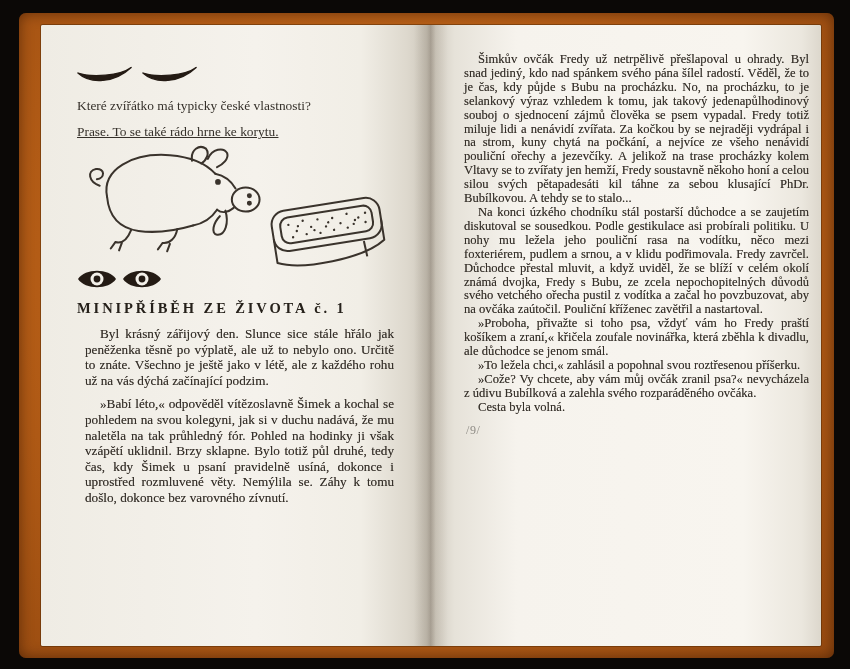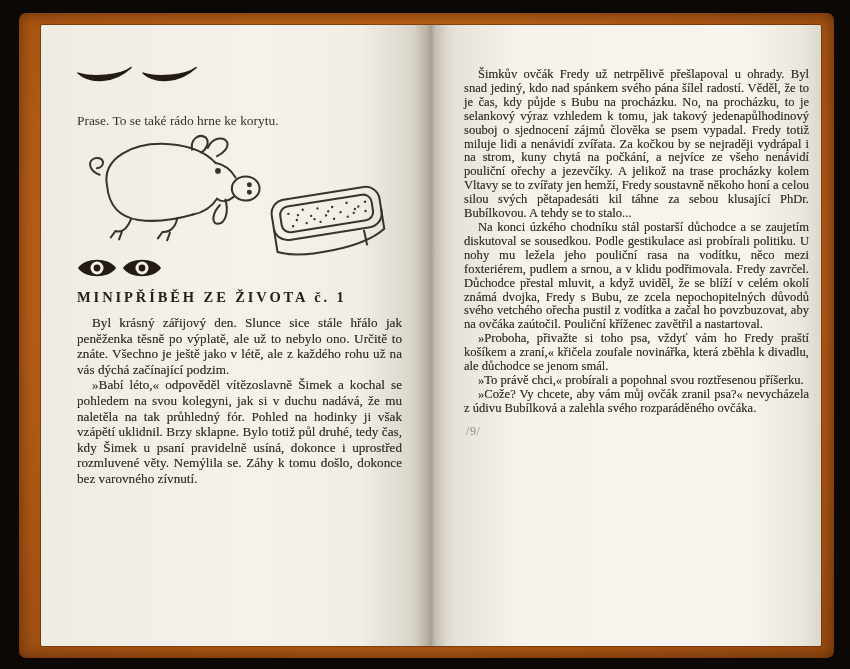--- a/index.html
+++ b/index.html
@@ -37,28 +37,28 @@
   .right-content{left:33px;right:12px;}
 
   .ornament-row{margin-top:38px;height:22px;display:flex;gap:9px;align-items:center;}
   .eyes-row{margin-top:0;height:24px;display:flex;gap:5px;align-items:center;}
 
   h2.btitle{
     margin:9px 0 0 0;font-size:14.5px;font-weight:bold;letter-spacing:.2em;
     color:#26211b;white-space:nowrap;
   }
   .q-line{margin-top:13px;font-size:13.4px;}
-  .a-line{margin-top:28px;font-size:13.4px;}
+  .a-line{margin-top:10px;font-size:13.4px;text-decoration:underline;}
 
   .pig-box{margin-top:5px;width:100%;height:122px;}
   .pig-box svg{width:330px;height:122px;display:block;margin:0 auto;}
 
   .body-left{margin-top:9px;font-size:13.2px;line-height:15.6px;text-align:justify;}
-  .body-left p{margin:0;text-indent:15px;}
-  .body-right{padding-top:43px;font-size:12.6px;line-height:13.9px;text-align:justify;}
+  .body-left p{margin:8px;text-indent:15px;}
+  .body-right{padding-top:28px;font-size:12.6px;line-height:13.9px;text-align:justify;}
   .body-right p{margin:0;text-indent:14px;}
   .body-left p, .body-right p{text-shadow:0 0 .6px rgba(58,50,42,.55);}
 
   .pagenum{font-size:12px;color:#4e4c49;letter-spacing:.05em;}
   .pagenum-right{margin-top:8px;margin-left:2px;color:#8e8b85;}
 </style>
 </head>
 <body>
 
 <div class="photo">
@@ -71,20 +71,21 @@
           <div class="ornament-row">
             <svg width="56" height="22" viewBox="0 0 60 22">
               <path d="M1 10 C 14 22 40 21 58 4 C 46 13 16 15 1 10 Z" fill="#241b14" stroke="#241b14" stroke-width="1.5" stroke-linejoin="round"></path>
             </svg>
             <svg width="56" height="22" viewBox="0 0 60 22">
               <path d="M1 10 C 14 22 40 21 58 4 C 46 13 16 15 1 10 Z" fill="#241b14" stroke="#241b14" stroke-width="1.5" stroke-linejoin="round"></path>
             </svg>
           </div>
 
 
+          <div class="q-line">Které zvířátko má typicky české vlastnosti?</div>
 
           <div class="a-line">Prase. To se také rádo hrne ke korytu.</div>
 
           <div class="pig-box">
             <svg viewBox="0 0 340 132">
               <g stroke="#3a332c" stroke-width="2.2" fill="none" stroke-linecap="round" stroke-linejoin="round">
                 <path d="M16 44 C 4 40 2 28 12 26 C 22 25 22 36 13 37"></path>
                 <path d="M24 56 C 18 26 52 8 92 11 C 116 13 132 21 141 31"></path>
                 <path d="M116 17 C 114 5 124 -1 131 4 C 135 9 132 16 126 20"></path>
                 <path d="M133 15 C 138 4 150 2 154 9 C 156 15 149 21 143 24"></path>
@@ -155,22 +156,23 @@
 
         </div>
       </div>
 
       <div class="page page-right">
         <div class="content right-content">
           <div class="body-right">
             <p>Šimkův ovčák Fredy už netrpělivě přešlapoval u ohrady. Byl snad jediný, kdo nad spánkem svého pána šílel radostí. Věděl, že to je čas, kdy půjde s Bubu na procházku. No, na procházku, to je selankový výraz vzhledem k tomu, jak takový jedenapůlhodinový souboj o sjednocení zájmů člověka se psem vypadal. Fredy totiž miluje lidi a nenávidí zvířata. Za kočkou by se nejraději vydrápal i na strom, kuny chytá na počkání, a nejvíce ze všeho nenávidí pouliční ořechy a jezevčíky. A jelikož na trase procházky kolem Vltavy se to zvířaty jen hemží, Fredy soustavně někoho honí a celou silou svých pětapadesáti kil táhne za sebou klusající PhDr. Bubílkovou. A tehdy se to stalo...</p>
             <p>Na konci úzkého chodníku stál postarší důchodce a se zaujetím diskutoval se sousedkou. Podle gestikulace asi probírali politiku. U nohy mu ležela jeho pouliční rasa na vodítku, něco mezi foxteriérem, pudlem a srnou, a v klidu podřimovala. Fredy zavrčel. Důchodce přestal mluvit, a když uviděl, že se blíží v celém okolí známá dvojka, Fredy s Bubu, ze zcela nepochopitelných důvodů svého vetchého ořecha pustil z vodítka a začal ho povzbuzovat, aby na ovčáka zaútočil. Pouliční kříženec zavětřil a nastartoval.</p>
             <p>»Proboha, přivažte si toho psa, vždyť vám ho Fredy praští košíkem a zraní,« křičela zoufale novinářka, která zběhla k divadlu, ale důchodce se jenom smál.</p>
-            <p>»To právě chci,« probírali a popohnal svou roztřesenou příšerku.</p>
+            <p>»To ležela chci,« zahlásil a popohnal svou roztřesenou příšerku.</p>
             <p>»Cože? Vy chcete, aby vám můj ovčák zranil psa?« nevycházela z údivu Bubílková a zalehla svého rozparáděného ovčáka.</p>
+            <p>Cesta byla volná.</p>
           </div>
           <div class="pagenum pagenum-right">/9/</div>
         </div>
       </div>
 
       <div class="gutter"></div>
     </div>
   </div>
 </div>
 

